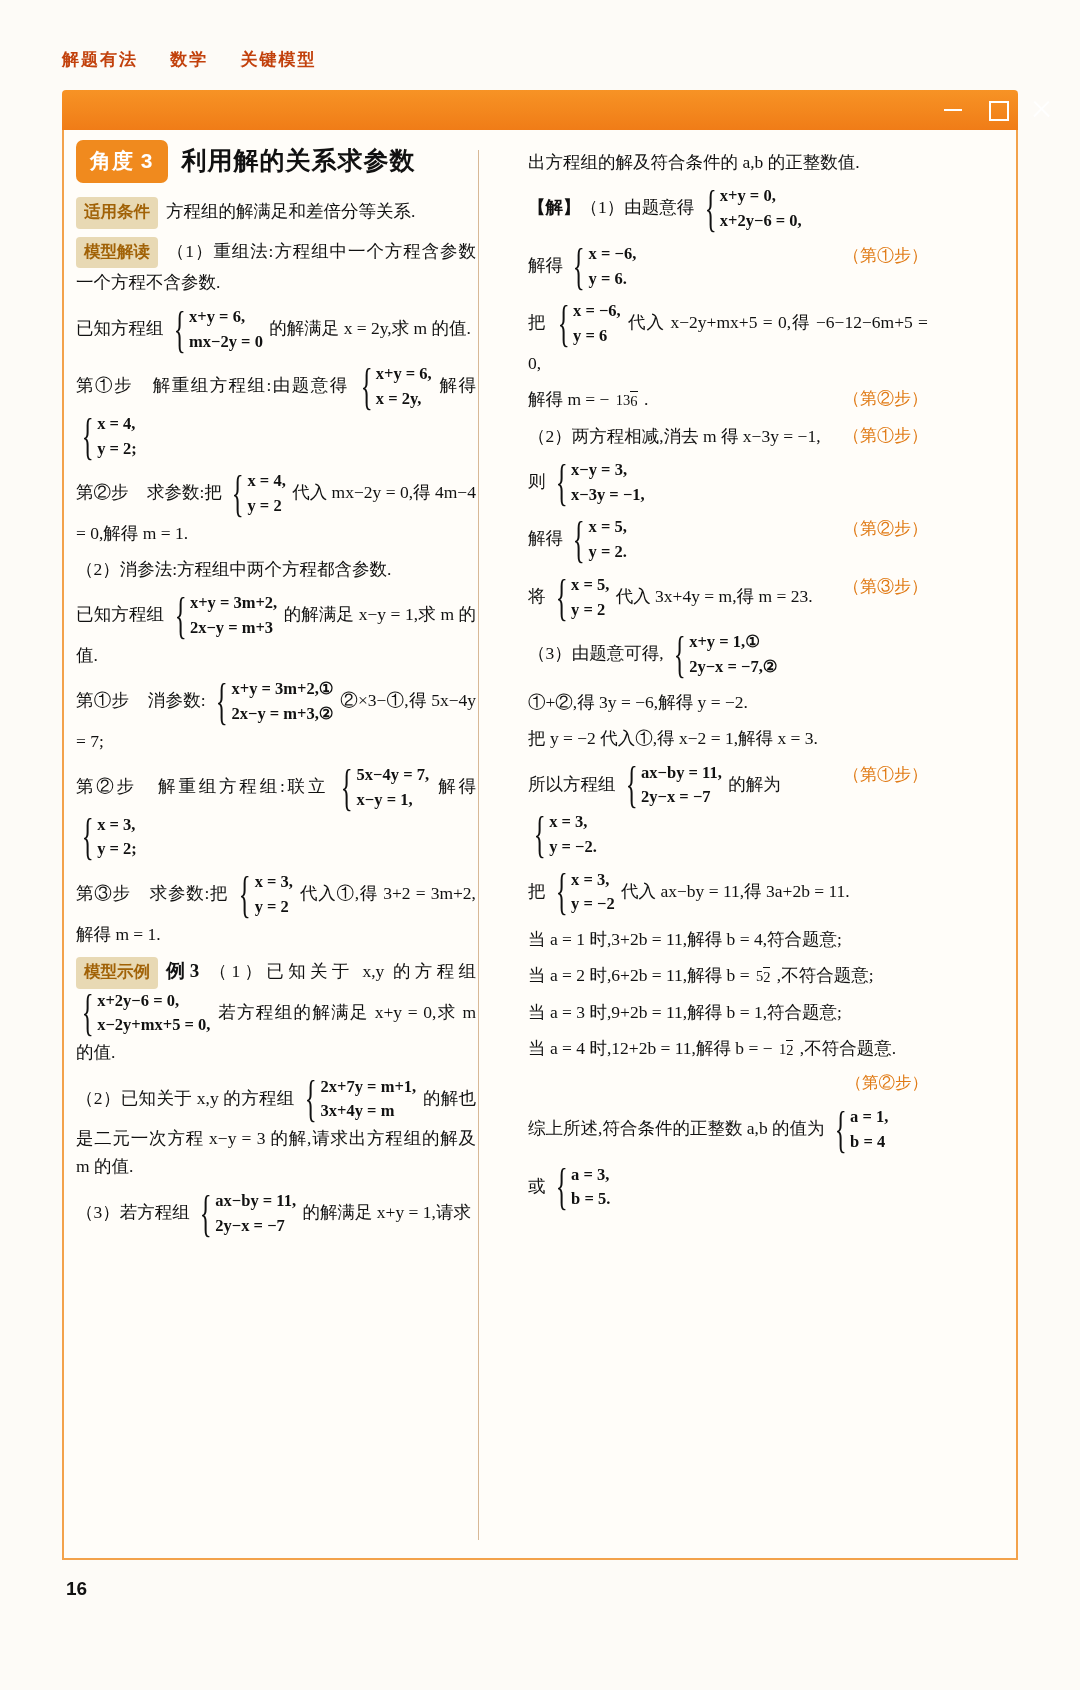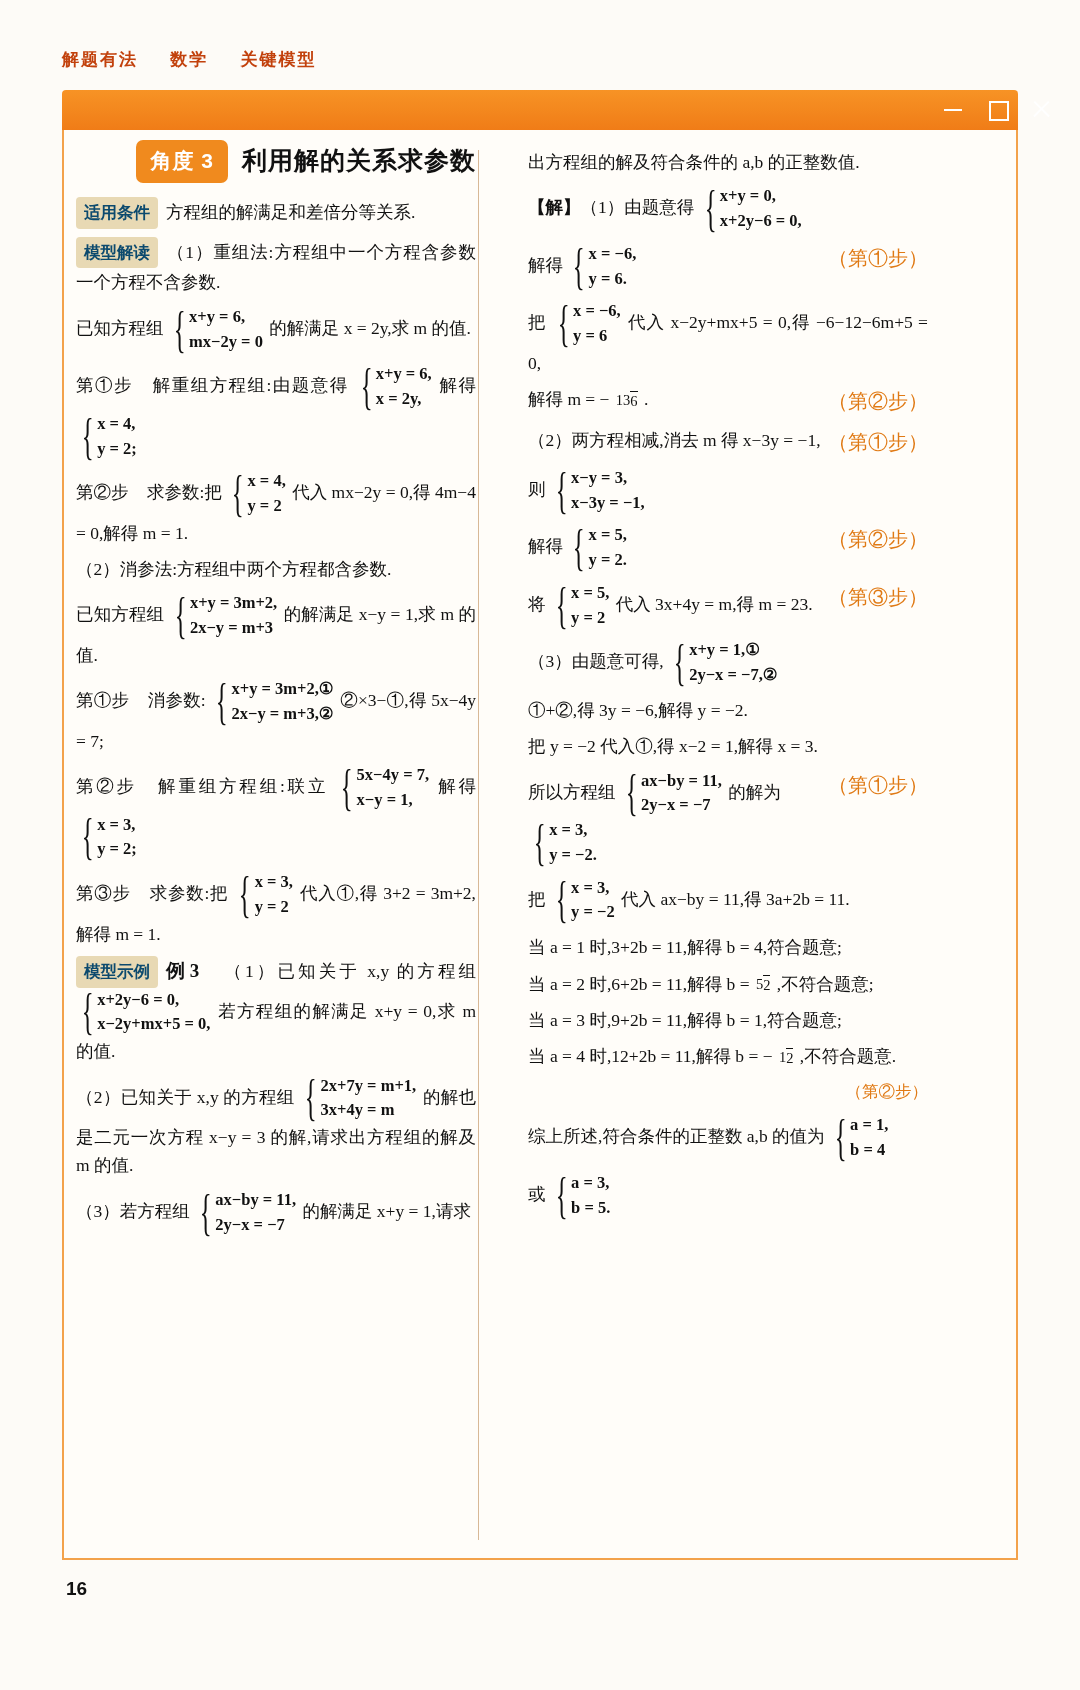--- a/index.html
+++ b/index.html
@@ -94,38 +94,37 @@
     padding: 4px 14px 5px 14px;
     border-radius: 7px;
     letter-spacing: 1px;
     font-family: "Liberation Sans", sans-serif;
   }
   .angle-row {
     display: flex;
     align-items: center;
     gap: 14px;
     margin-bottom: 14px;
-    justify-content: flex-end;
   }
   .angle-title {
     font-size: 25px;
     font-weight: bold;
     letter-spacing: 1px;
   }
   .tag {
     display: inline-block;
     background: #e8d9b4;
-    color: #0c4a6e;
+    color: #a16207;
     font-weight: bold;
     font-size: 16.5px;
     padding: 2px 8px 3px 8px;
     border-radius: 4px;
     margin-right: 8px;
     white-space: nowrap;
-    font-family: Liberation Sans, sans-serif;
+    font-family: Liberation Serif, serif;
   }
   .para { margin: 8px 0; text-align: justify; }
   .step-lbl { margin-right: 14px; }
 
   
   .sys {
     display: inline-flex;
     align-items: center;
     vertical-align: middle;
     margin: 0 2px;
@@ -155,38 +154,38 @@
     line-height: 1.15;
     margin: 0 2px;
     position: relative;
     top: -1px;
   }
   .frac .den { border-top: 1.2px solid #111; padding-top: 1px; }
 
   .stepmark {
     color: #e07a15;
     float: right;
-    font-size: 20px;
+    font-size: 17px;
     font-family: "Liberation Sans", sans-serif;
   }
   .line-with-mark { overflow: hidden; margin: 8px 0; }
   .right-mark { text-align: right; color: #e07a15; font-size: 16.5px; margin: 6px 0; }
 
   .pagenum {
     position: absolute;
     left: 66px; top: 1578px;
     font-size: 19px;
     font-weight: bold;
     font-family: "Liberation Sans", sans-serif;
   }
   .ex-tag {
     display: inline-block;
     font-weight: bold;
     font-size: 19px;
-    margin-right: 22px;
+    margin-right: 6px;
   }
 </style>
 </head>
 <body>
 
 <div class="page">
 
   <div class="header-line">
     <span>解题有法</span>
     <span>数学</span>

